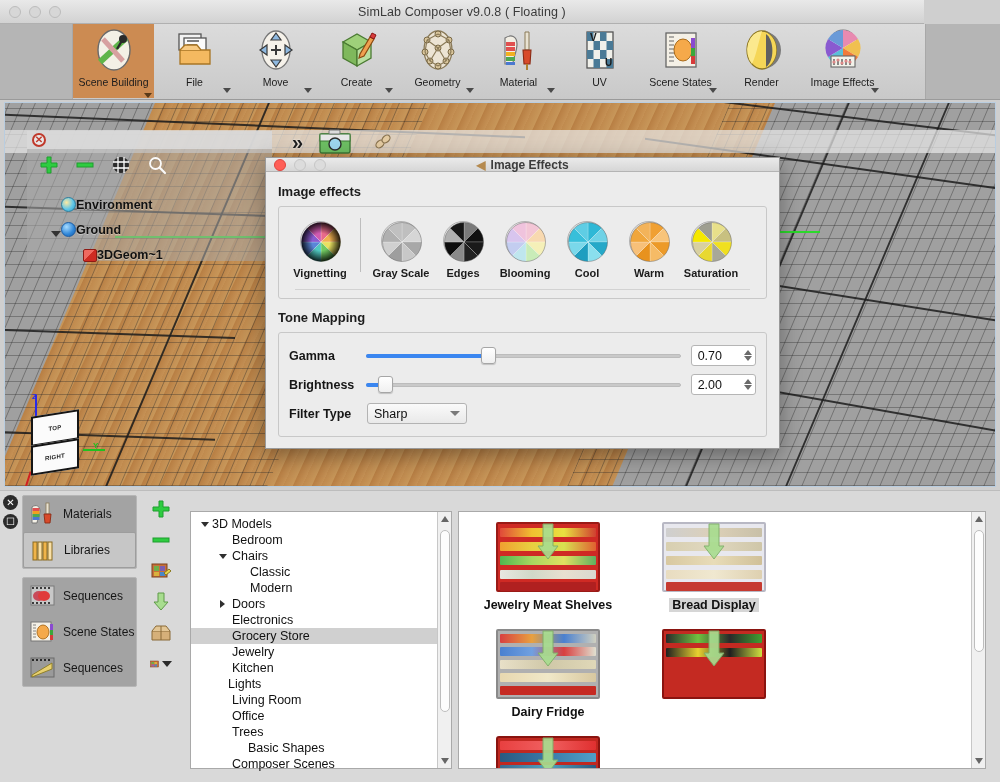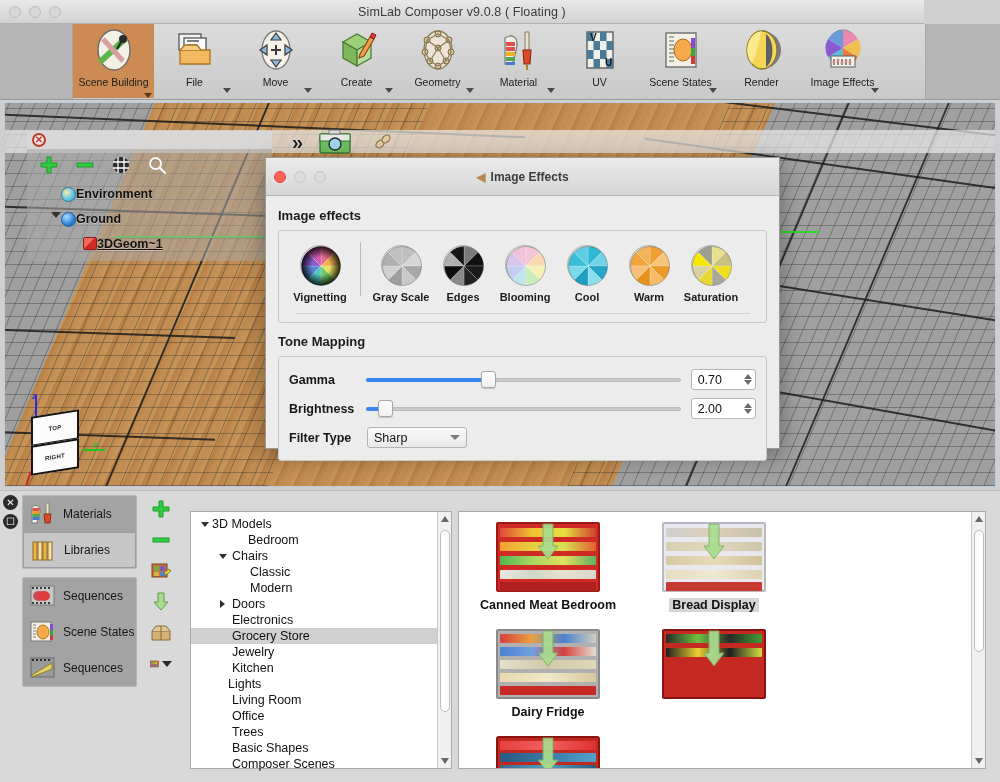--- a/index.html
+++ b/index.html
@@ -112,21 +112,21 @@
   }
   .tree-close {
     position:absolute; left:5px; top:2px; width:14px; height:14px;
     border-radius:50%; background:#e8e8e8; border:2px solid #c0392b;
     display:flex; align-items:center; justify-content:center;
     font-size:10px; color:#c0392b; line-height:1; font-weight:bold;
   }
   .tree-tools { position:absolute; left:34px; top:52px; display:flex; gap:16px; align-items:center; }
   .tt { width:20px; height:20px; position:relative; }
   .tree-rows { position:absolute; left:46px; top:84px; }
-  .tree-row { display:flex; align-items:flex-start; height:25px; }
+  .tree-row { display:flex; align-items:flex-end; height:25px; }
   .tr-label { font-size:12.5px; color:#111; font-weight:600; text-shadow:0 1px 0 rgba(255,255,255,.35); }
   .tri-d { width:0;height:0;border-left:5px solid transparent;border-right:5px solid transparent;border-top:6px solid #333; }
   .dot-env { width:15px;height:15px;border-radius:50%;
      background:radial-gradient(circle at 35% 35%,#ffe9a0 0%,#62c7e8 55%,#2b9ec4 100%);
      border:1px solid #2b7fa0; }
   .dot-ground { width:15px;height:15px;border-radius:50%;
      background:radial-gradient(circle at 35% 30%,#a8dcff 0%,#2f86d8 60%,#1a5ea8 100%);
      border:1px solid #1a5ea8; }
   .cube-red { width:14px;height:13px;
      background:linear-gradient(135deg,#f06a60 0 45%, #cf2b22 45% 100%);
@@ -148,21 +148,21 @@
   .axis-y { position:absolute; left:52px; top:36px; width:22px; height:2px; background:#1fc21f; }
   .axis-y b { position:absolute; left:10px; top:-8px; color:#1fc21f; font-size:8px; }
 
   
   .dlg {
     position:absolute; left:265px; top:157px; width:515px; height:292px;
     background:#ececec; border:1px solid #9a9a9a;
     box-shadow: 0 6px 22px rgba(0,0,0,.38);
   }
   .dlg-tb {
-    height:38px; background:linear-gradient(#eaeaea,#d6d6d6);
+    height:14px; background:linear-gradient(#eaeaea,#d6d6d6);
     border-bottom:1px solid #b4b4b4;
     display:flex; align-items:center; position:relative;
   }
   .dlg-traffic { display:flex; gap:8px; margin-left:8px; }
   .dtl { width:12px;height:12px;border-radius:50%; }
   .dtl.red { background:#ff5f57; border:1px solid #e0443e;}
   .dtl.dim { background:#dcdcdc; border:1px solid #c6c6c6;}
   .dlg-title {
     position:absolute; left:0; right:0; text-align:center;
     font-size:12px; color:#3c3c3c; font-weight:600;
@@ -518,21 +518,21 @@
         <div class="tree-row" style="padding-left: 0px;">
           <span style="width:10px;display:inline-block"></span>
           <span class="dot-env"></span>
           <span class="tr-label">Environment</span>
         </div>
         <div class="tree-row" style="padding-left: 0px;">
           <span class="tri-d"></span>
           <span class="dot-ground"></span>
           <span class="tr-label">Ground</span>
         </div>
-        <div class="tree-row" style="padding-left: 22px; text-decoration: underline;">
+        <div class="tree-row" style="padding-left: 22px;">
           <span style="width:10px;display:inline-block"></span>
           <span class="cube-red"></span>
           <span class="tr-label">3DGeom~1</span>
         </div>
       </div>
 
     <div class="viewcube">
       <div class="axis-z">
           <b>Z</b>
         </div>
@@ -857,21 +857,21 @@
     <div class="tree-panel" style="top:20px;">
       <div class="tp-rows" id="model-tree">
           <div class="tp-row">
             <span class="tp-tri" style="margin-left:4px">
               <span class="tri-down"></span>
             </span>
             <span style="margin-left:2px">3D Models</span>
           </div>
           <div class="tp-row">
             <span class="tp-tri" style="margin-left:22px"></span>
-            <span style="margin-left:20px">Bedroom</span>
+            <span style="margin-left:4px">Bedroom</span>
           </div>
           <div class="tp-row">
             <span class="tp-tri" style="margin-left:22px">
               <span class="tri-down"></span>
             </span>
             <span style="margin-left:4px">Chairs</span>
           </div>
           <div class="tp-row">
             <span class="tp-tri" style="margin-left:40px"></span>
             <span style="margin-left:4px">Classic</span>
@@ -913,21 +913,21 @@
           <div class="tp-row">
             <span class="tp-tri" style="margin-left:22px"></span>
             <span style="margin-left:4px">Office</span>
           </div>
           <div class="tp-row">
             <span class="tp-tri" style="margin-left:22px"></span>
             <span style="margin-left:4px">Trees</span>
           </div>
           <div class="tp-row">
             <span class="tp-tri" style="margin-left:22px"></span>
-            <span style="margin-left:4px">Basic Shapes</span>
+            <span style="margin-left:20px">Basic Shapes</span>
           </div>
           <div class="tp-row">
             <span class="tp-tri" style="margin-left:22px"></span>
             <span style="margin-left:4px">Composer Scenes</span>
           </div>
         </div>
       <div class="scrollbar">
         <div class="sb-arrow">
             <span class="sb-up"></span>
           </div>
@@ -947,21 +947,21 @@
                 <div class="bar" style="top:6px;background:linear-gradient(90deg,#e04a3a,#f0c030,#e8e040,#d04030);"></div>
                 <div class="bar" style="top:20px;background:linear-gradient(90deg,#f0a030,#e8d040,#d8e050,#e06030);"></div>
                 <div class="bar" style="top:34px;background:linear-gradient(90deg,#50b850,#a8d860,#e0e060,#60b060);"></div>
                 <div class="bar" style="top:48px;background:linear-gradient(90deg,#e8e8e0,#d0d8c8,#e8e0d0,#d8d8d0);"></div>
                 <div class="bar" style="top:60px;background:#b02020;"></div>
               </div>
               <svg class="dl-arrow" viewBox="0 0 22 44">
       <path d="M6 2h10v22h5l-10 13L1 24h5z" fill="#a8dd8f" stroke="#7fae68" stroke-width="1" opacity=".92"></path>
               </svg>
             </div>
-            <div class="thumb-lbl">Canned Meat Bedroom</div>
+            <div class="thumb-lbl">Jewelry Meat Shelves</div>
           </div>
           <div class="thumb">
             <div class="thumb-img">
               <div class="shelf">
       <div class="frame" style="background:#e8e8ee;border:2px solid #b8b8c4;border-radius:2px;"></div>
                 <div class="bar" style="top:6px;background:linear-gradient(90deg,#cfcfcf,#dcd0b8,#c8c0a8);"></div>
                 <div class="bar" style="top:20px;background:linear-gradient(90deg,#d8cfb0,#e0d8c0,#cfc6a8);"></div>
                 <div class="bar" style="top:34px;background:linear-gradient(90deg,#d8c8a0,#e8dcb8,#d0c098);"></div>
                 <div class="bar" style="top:48px;background:linear-gradient(90deg,#e8dcc0,#f0e8d0,#ded0b0);"></div>
                 <div class="bar" style="top:60px;background:#c63a30;"></div>

